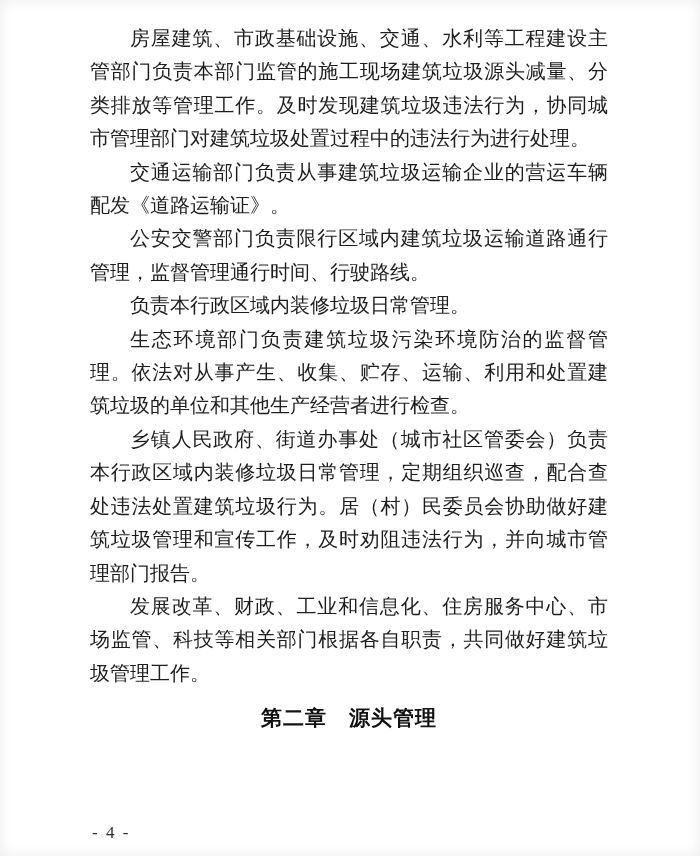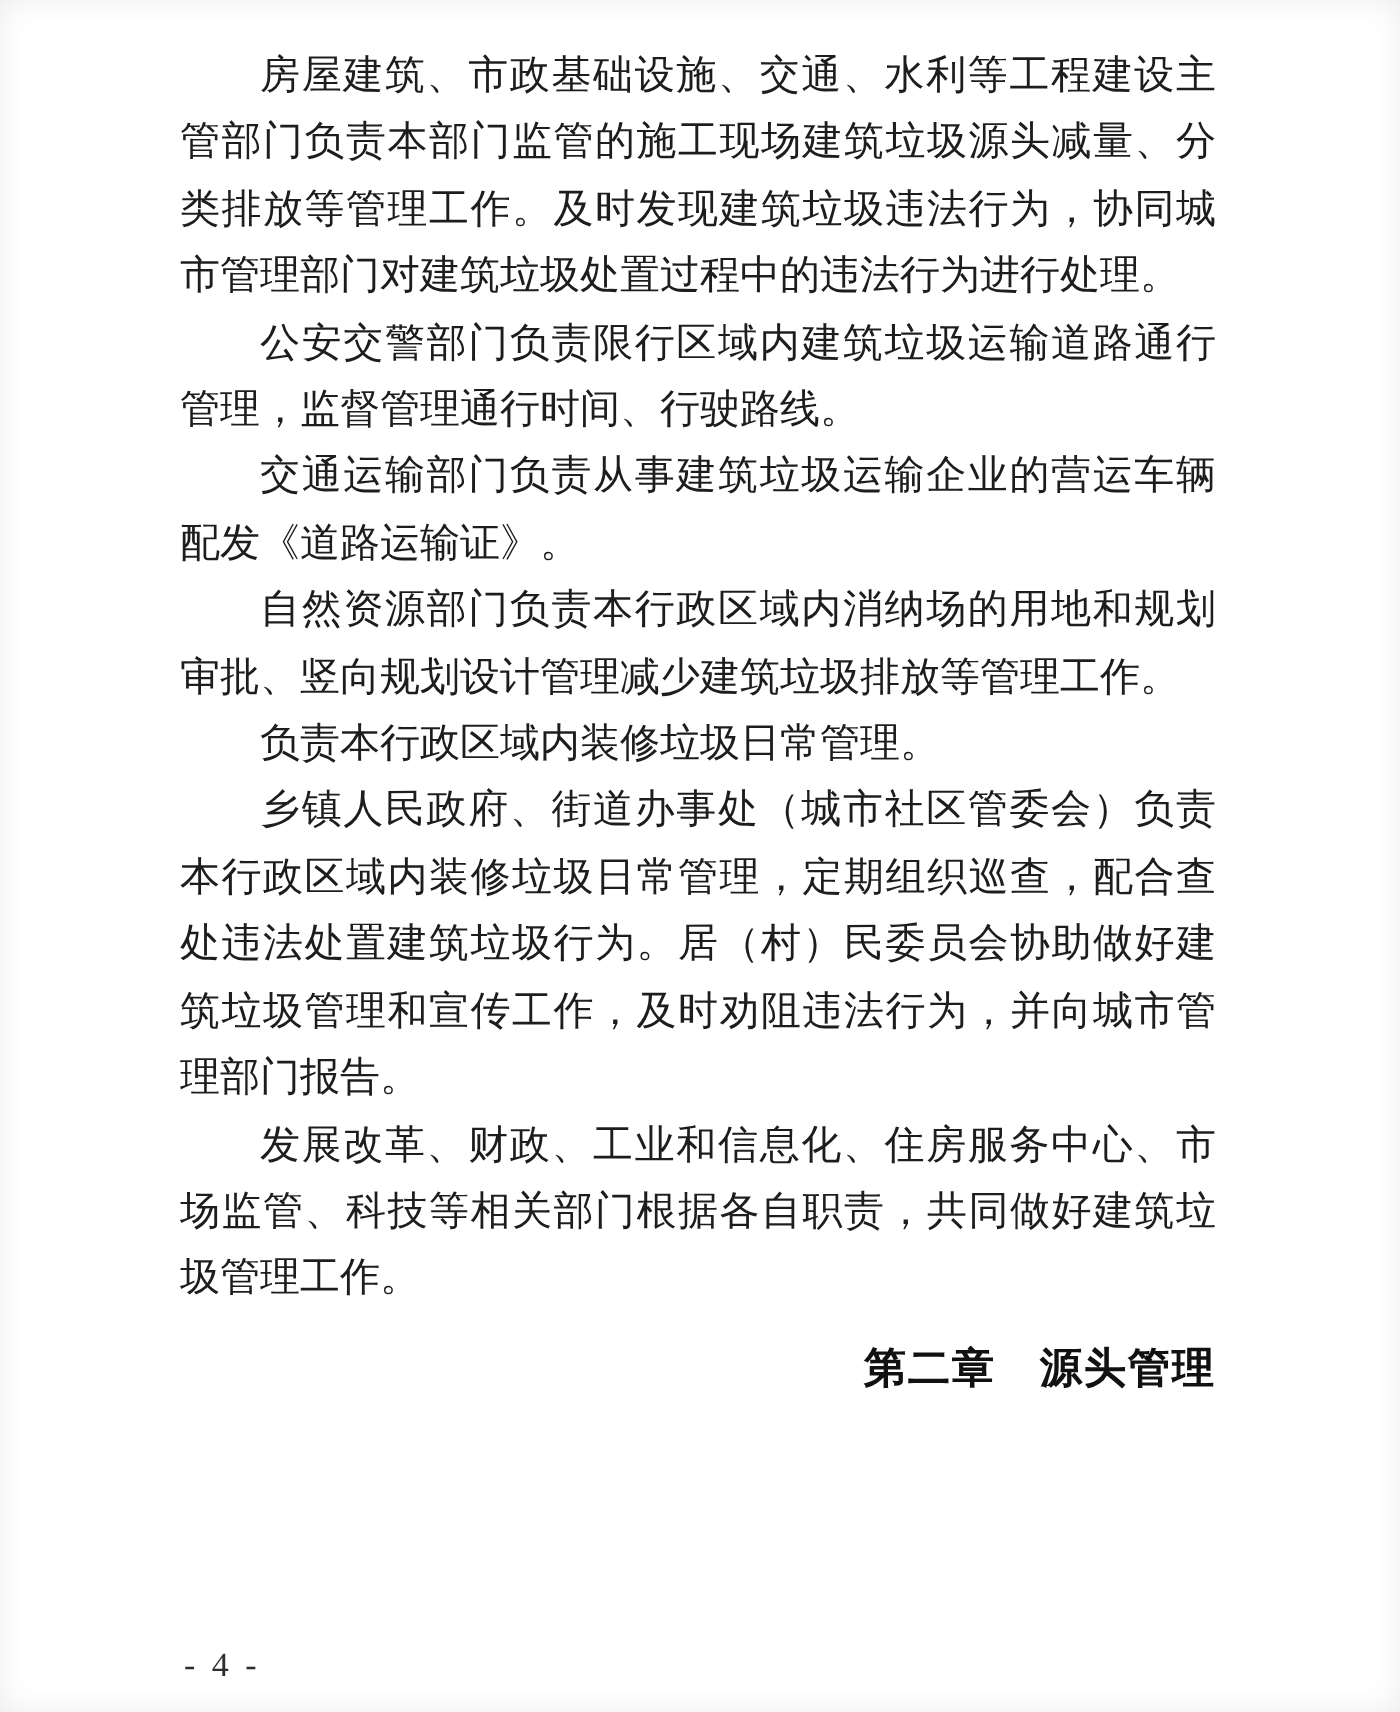--- a/index.html
+++ b/index.html
@@ -30,21 +30,21 @@
   }
   .content p {
     margin: 0;
     padding: 0;
     text-indent: 2em;
   }
   .chapter-heading {
     margin: 11px 0 0 0;
     padding: 0;
     text-indent: 0;
-    text-align: right;
+    text-align: center;
     font-family: "Liberation Sans", "DejaVu Sans", sans-serif;
     font-weight: bold;
     font-size: 21px;
     letter-spacing: 1px;
     color: #111111;
   }
   .page-footer {
     position: absolute;
     left: 92px;
     bottom: 13px;
@@ -53,22 +53,22 @@
     letter-spacing: 2px;
     color: #2e2e2e;
   }
 </style>
 </head>
 <body>
 
 <div class="page">
   <div class="content">
     <p>房屋建筑、市政基础设施、交通、水利等工程建设主管部门负责本部门监管的施工现场建筑垃圾源头减量、分类排放等管理工作。及时发现建筑垃圾违法行为，协同城市管理部门对建筑垃圾处置过程中的违法行为进行处理。</p>
+    <p>交通运输部门负责从事建筑垃圾运输企业的营运车辆配发《道路运输证》。</p>
     <p>公安交警部门负责限行区域内建筑垃圾运输道路通行管理，监督管理通行时间、行驶路线。</p>
-    <p>交通运输部门负责从事建筑垃圾运输企业的营运车辆配发《道路运输证》。</p>
-    <p>自然资源部门负责本行政区域内消纳场的用地和规划审批、竖向规划设计管理减少建筑垃圾排放等管理工作。</p>
     <p>负责本行政区域内装修垃圾日常管理。</p>
+    <p>生态环境部门负责建筑垃圾污染环境防治的监督管理。依法对从事产生、收集、贮存、运输、利用和处置建筑垃圾的单位和其他生产经营者进行检查。</p>
     <p>乡镇人民政府、街道办事处（城市社区管委会）负责本行政区域内装修垃圾日常管理，定期组织巡查，配合查处违法处置建筑垃圾行为。居（村）民委员会协助做好建筑垃圾管理和宣传工作，及时劝阻违法行为，并向城市管理部门报告。</p>
     <p>发展改革、财政、工业和信息化、住房服务中心、市场监管、科技等相关部门根据各自职责，共同做好建筑垃圾管理工作。</p>
     <h2 class="chapter-heading">第二章　源头管理</h2>
   </div>
   <div class="page-footer">- 4 -</div>
 </div>
 
 </body></html>

